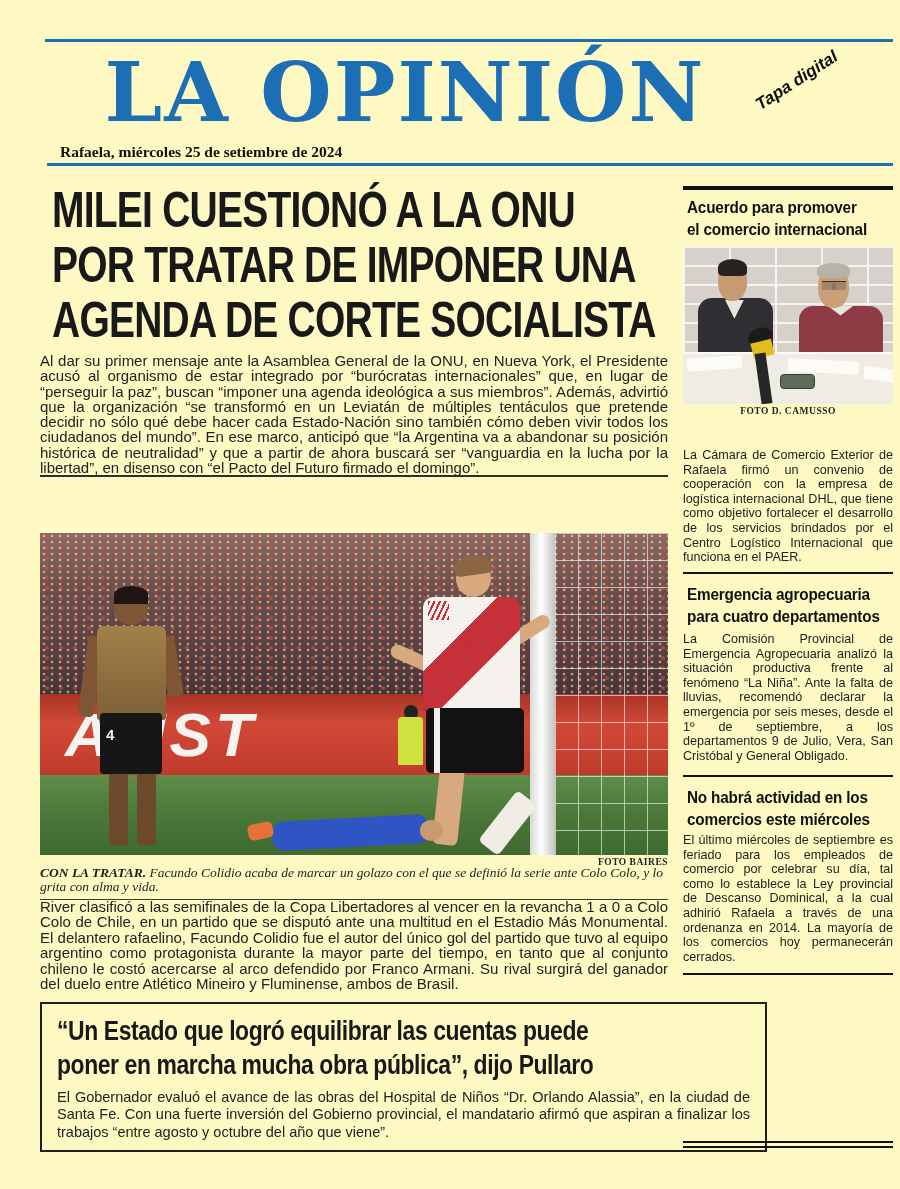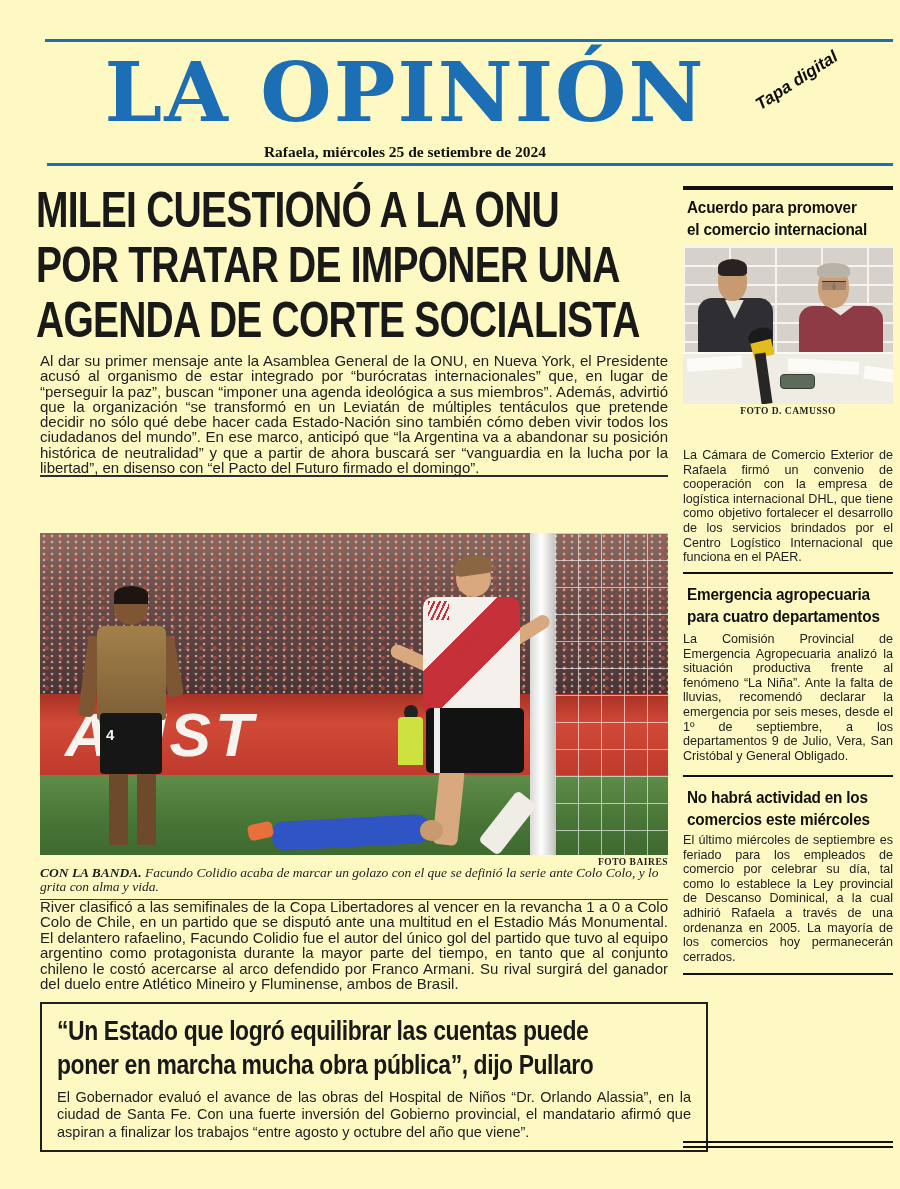--- a/index.html
+++ b/index.html
@@ -9,25 +9,25 @@
 
   
   .rule-blue{background:#1c6eb5;height:3px;}
   #mast-rule-top{left:45px;top:39px;width:848px;}
   #mast-rule-bot{left:47px;top:163px;width:846px;}
   #mast-title{left:60px;top:42px;width:690px;text-align:center;
       font-family:"DejaVu Serif",serif;font-weight:bold;font-size:82px;line-height:100px;
       letter-spacing:2px;color:#1c6eb5;white-space:nowrap;}
   #edition-label{left:752px;top:98px;transform:rotate(-33deg);transform-origin:0 0;
       font-style:italic;font-weight:bold;font-size:17px;color:#0c0c0c;white-space:nowrap;}
-  #mast-dateline{left:60px;top:143px;width:690px;text-align:center;
+  #mast-dateline{left:60px;top:143px;width:690px;text-align:left;
       font-family:"Liberation Serif",serif;font-weight:bold;font-size:15.5px;color:#111;}
   .hline{display:block;white-space:nowrap;font-weight:bold;color:#191919;
       transform:scaleX(0.78);transform-origin:0 50%;}
-  #lead-headline{left:36px;top:183px;font-size:50px;line-height:55px;letter-spacing:-1px;}
+  #lead-headline{left:52px;top:183px;font-size:50px;line-height:55px;letter-spacing:-1px;}
   #lead-standfirst{left:40px;top:353px;width:628px;font-size:15px;line-height:15.3px;
       text-align:justify;color:#222;}
   #col-divider{left:40px;top:475px;width:628px;height:2px;background:#2e2e2e;}
   #sports-headline{left:40px;top:484px;font-size:29px;line-height:34px;}
   #sports-headline .hline{transform:scaleX(0.68);}
 
   
   #photo-main{left:40px;top:533px;width:628px;height:322px;overflow:hidden;background:#40302f;}
   #crowd{left:0;top:0;width:100%;height:62%;
      background-image:
@@ -86,21 +86,21 @@
 
   
   .credit{font-family:"Liberation Serif",serif;font-weight:bold;font-size:9.5px;color:#222;letter-spacing:.5px;}
   #sports-credit{left:40px;top:857px;width:628px;text-align:right;}
   .caption{font-family:"Liberation Serif",serif;font-style:italic;font-size:13.5px;line-height:13.8px;color:#1e1e1e;}
   .caption b{font-weight:bold;font-style:italic;}
   #sports-caption{left:40px;top:866px;width:628px;padding-bottom:5px;border-bottom:1.5px solid #3a3a3a;}
   #sports-body{left:40px;top:899px;width:628px;font-size:15px;line-height:15.4px;text-align:justify;color:#222;}
 
   
-  #quote-box{left:40px;top:1002px;width:668px;height:150px;border:2px solid #1f1f1f;box-sizing:border-box;
+  #quote-box{left:40px;top:1002px;width:727px;height:150px;border:2px solid #1f1f1f;box-sizing:border-box;
      padding:10px 15px 0 15px;}
   #quote-box .hline{transform:scaleX(0.85);font-size:27px;line-height:34px;letter-spacing:-0.5px;}
   #quote-body{margin-top:7px;font-size:14.5px;line-height:17.4px;text-align:justify;color:#222;}
 
   
   #sidebar{left:683px;top:0;width:210px;height:1189px;}
   .sb-rule{left:0;width:210px;height:2px;background:#111;}
   #sb-rule-top{top:186px;height:4px;}
   .sb-h{left:4px;width:210px;font-weight:bold;font-size:17px;line-height:21.5px;color:#101010;}
   .sb-h .sline{display:block;white-space:nowrap;transform:scaleX(0.9);transform-origin:0 50%;letter-spacing:-0.2px;}
@@ -196,21 +196,21 @@
     <div class="abs" id="hp-head"></div>
     <div class="abs" id="hp-hair"></div>
 
     <div class="abs" id="fallen"></div>
     <div class="abs" id="fallen-head"></div>
     <div class="abs" id="fallen-boot"></div>
   </div>
 
   <div class="abs credit" id="sports-credit">FOTO BAIRES</div>
   <div class="abs caption" id="sports-caption">
-    <b>CON LA BANDA.</b><span> Facundo Colidio acaba de marcar un golazo con el que se definió la serie ante Colo Colo, y lo grita con alma y vida.</span>
+    <b>CON LA TRATAR.</b><span> Facundo Colidio acaba de marcar un golazo con el que se definió la serie ante Colo Colo, y lo grita con alma y vida.</span>
   </div>
   <div class="abs" id="sports-body">River clasificó a las semifinales de la Copa Libertadores al vencer en la revancha 1 a 0 a Colo Colo de Chile, en un partido que se disputó ante una multitud en el Estadio Más Monumental. El delantero rafaelino, Facundo Colidio fue el autor del único gol del partido que tuvo al equipo argentino como protagonista durante la mayor parte del tiempo, en tanto que al conjunto chileno le costó acercarse al arco defendido por Franco Armani. Su rival surgirá del ganador del duelo entre Atlético Mineiro y Fluminense, ambos de Brasil.</div>
 
   <div class="abs" id="quote-box">
     <span class="hline">“Un Estado que logró equilibrar las cuentas puede</span>
     <span class="hline">poner en marcha mucha obra pública”, dijo Pullaro</span>
     <div id="quote-body">El Gobernador evaluó el avance de las obras del Hospital de Niños “Dr. Orlando Alassia”, en la ciudad de Santa Fe. Con una fuerte inversión del Gobierno provincial, el mandatario afirmó que aspiran a finalizar los trabajos “entre agosto y octubre del año que viene”.</div>
   </div>
 
   <div class="abs" id="sidebar">
@@ -250,20 +250,20 @@
       <span class="sline">Emergencia agropecuaria</span>
       <span class="sline">para cuatro departamentos</span>
     </div>
     <div class="abs sb-body" id="sb-body2">La Comisión Provincial de Emergencia Agropecuaria analizó la situación productiva frente al fenómeno “La Niña”. Ante la falta de lluvias, recomendó declarar la emergencia por seis meses, desde el 1º de septiembre, a los departamentos 9 de Julio, Vera, San Cristóbal y General Obligado.</div>
 
     <div class="abs sb-rule" id="sb-rule3"></div>
     <div class="abs sb-h" id="sb-h3">
       <span class="sline">No habrá actividad en los</span>
       <span class="sline">comercios este miércoles</span>
     </div>
-    <div class="abs sb-body" id="sb-body3">El último miércoles de septiembre es feriado para los empleados de comercio por celebrar su día, tal como lo establece la Ley provincial de Descanso Dominical, a la cual adhirió Rafaela a través de una ordenanza en 2005. La mayoría de los comercios hoy permanecerán cerrados.</div>
+    <div class="abs sb-body" id="sb-body3">El último miércoles de septiembre es feriado para los empleados de comercio por celebrar su día, tal como lo establece la Ley provincial de Descanso Dominical, a la cual adhirió Rafaela a través de una ordenanza en 2014. La mayoría de los comercios hoy permanecerán cerrados.</div>
 
     <div class="abs sb-rule" id="sb-rule4"></div>
 
     <div class="abs" id="sb-endrule"></div>
   </div>
 
 </div>
 
 </body></html>

